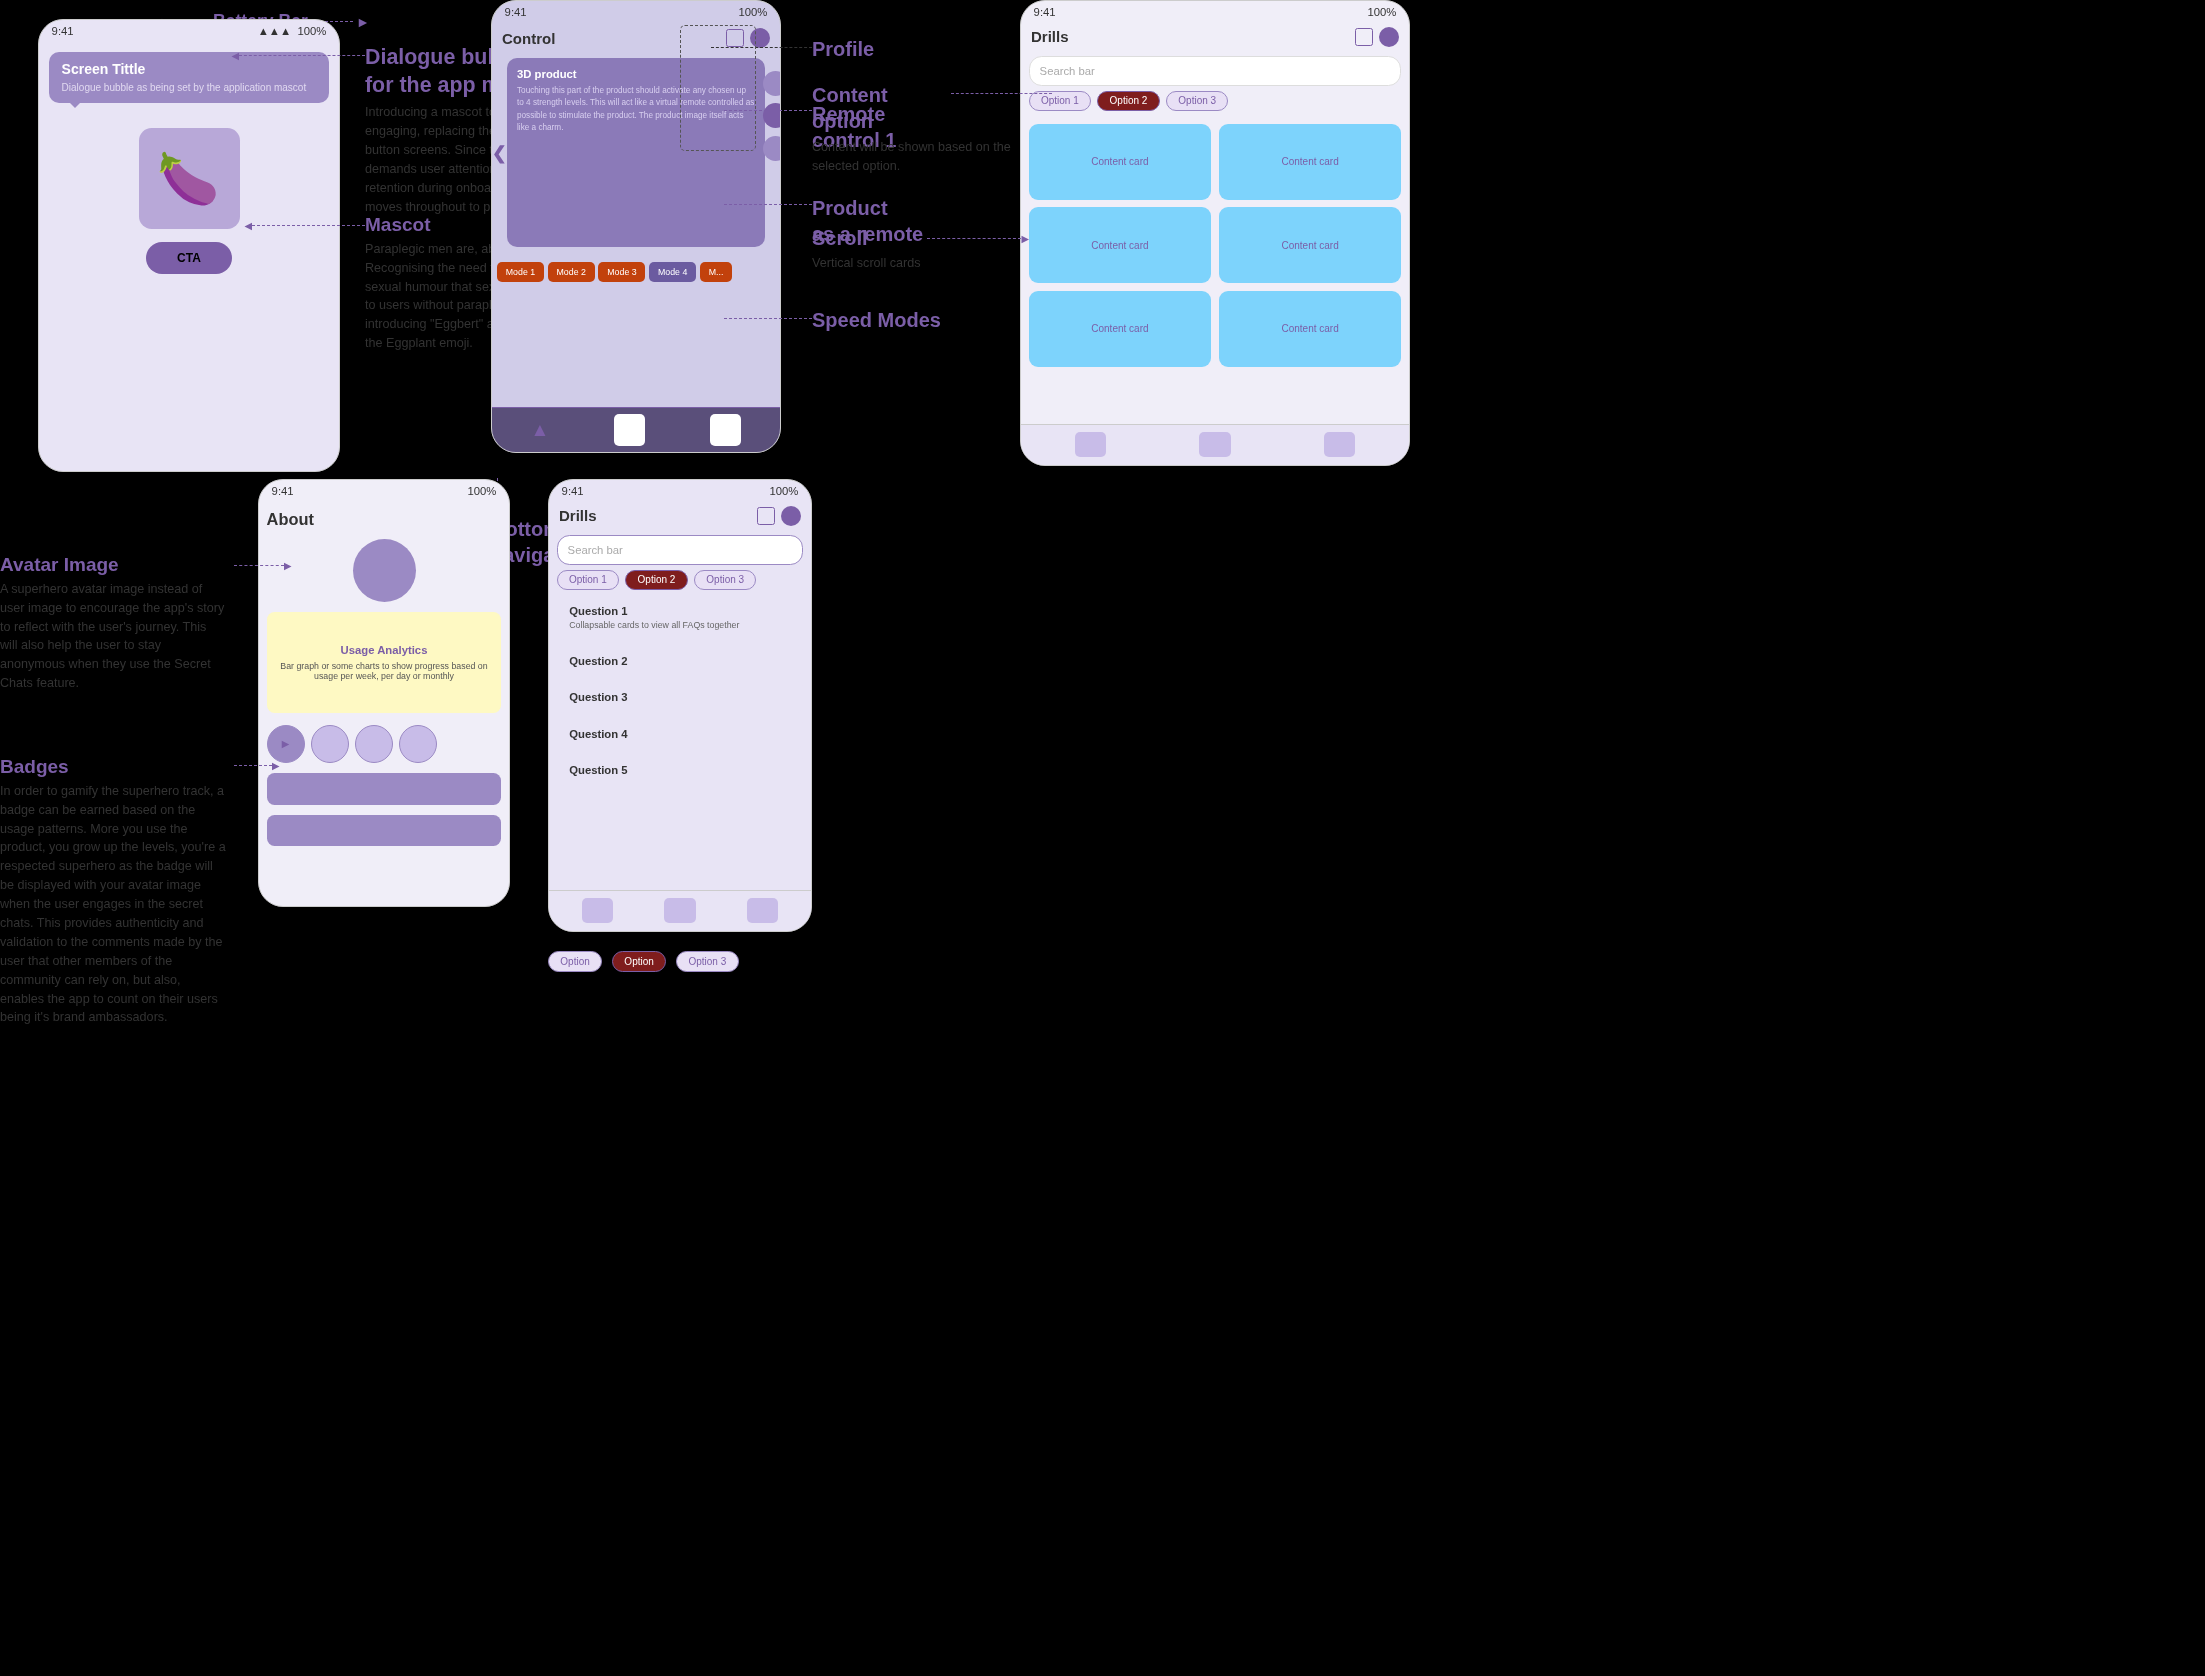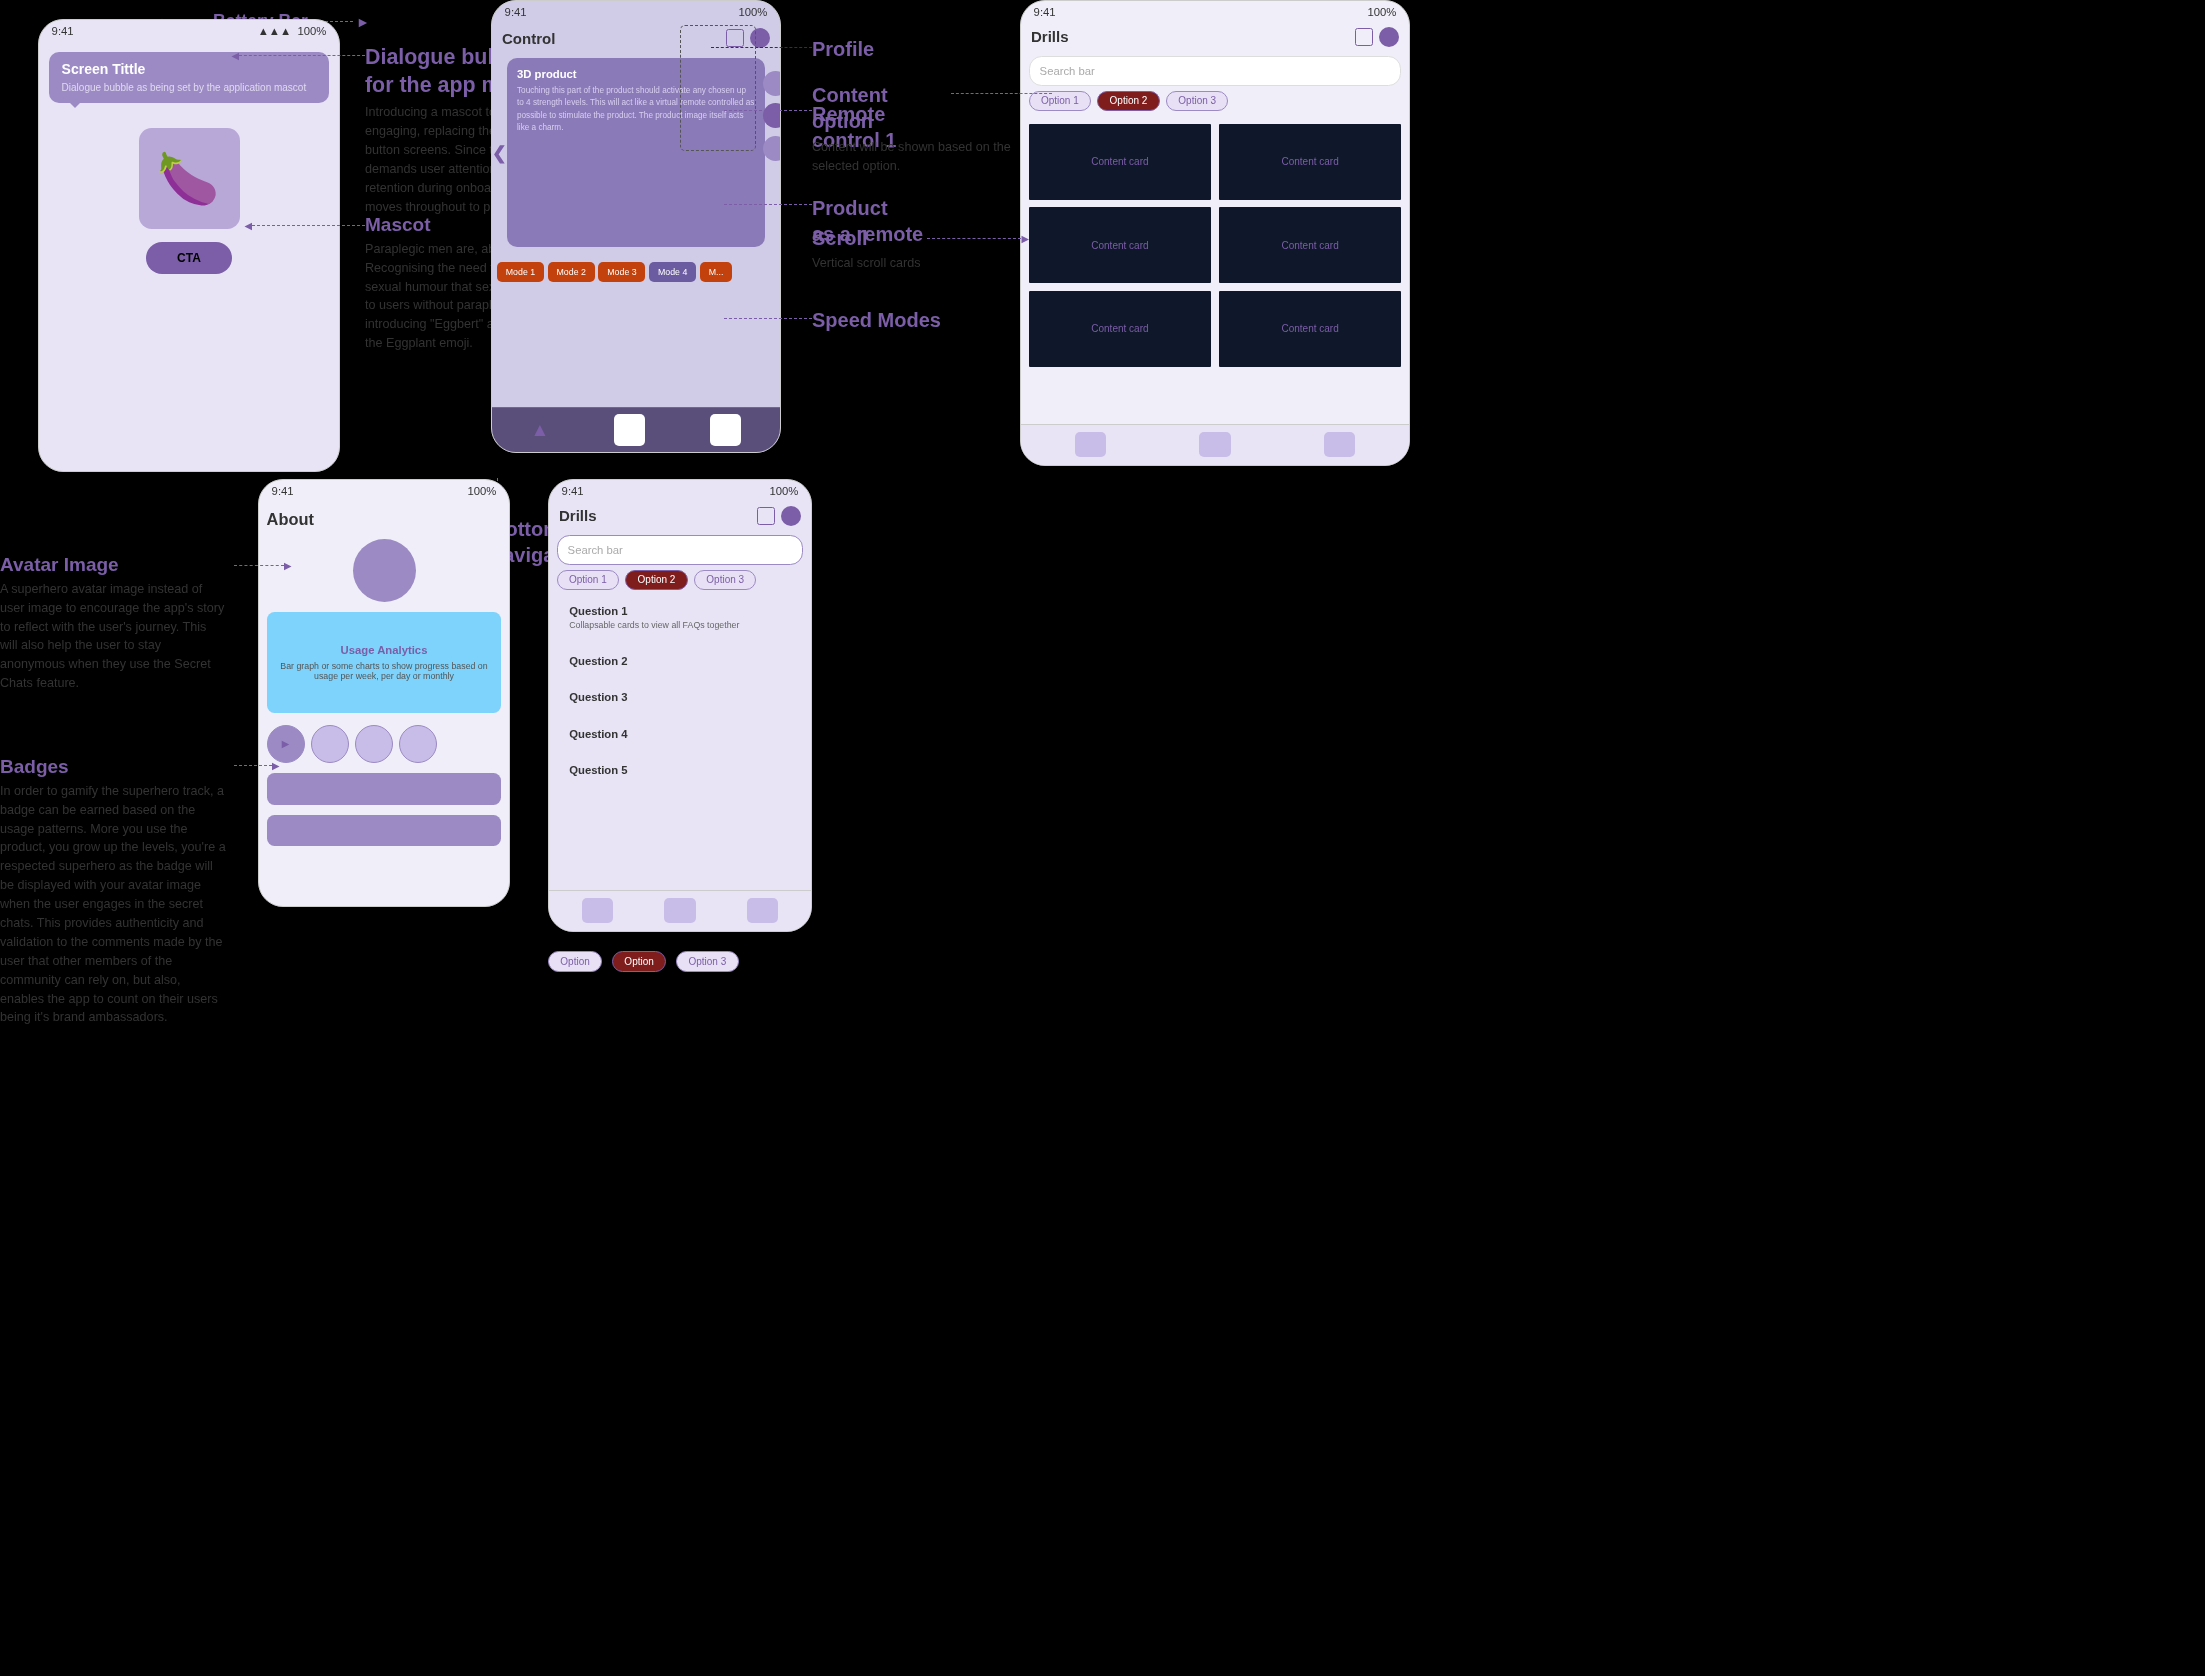--- a/index.html
+++ b/index.html
@@ -239,22 +239,22 @@
     }
 
     
     .content-grid {
       display: grid;
       grid-template-columns: 1fr 1fr;
       gap: 7.6px;
       padding: 7.6px;
     }
     .content-card {
-      background: #0f172a;
-      border-radius: 1px;
+      background: #7dd3fc;
+      border-radius: 9px;
       height: 76px;
       display: flex;
       align-items: center;
       justify-content: center;
       font-size: 10px;
       color: #7B5EA7;
     }
 
     
     .phone-header {
@@ -280,21 +280,21 @@
     
     .about-inner { padding: 7.6px; }
     .about-title { font-size: 16.4px; font-weight: 600; color: #333; margin-bottom: 10px; }
     .avatar-circle {
       width: 63px; height: 63px;
       border-radius: 50%;
       background: #9b8ac4;
       margin: 0 auto 10px auto;
     }
     .usage-analytics-box {
-      background: #7dd3fc;
+      background: #fef9c3;
       border-radius: 7.6px;
       padding: 12.6px;
       margin: 7.6px 0;
       min-height: 101px;
       display: flex;
       flex-direction: column;
       align-items: center;
       justify-content: center;
       text-align: center;
     }

